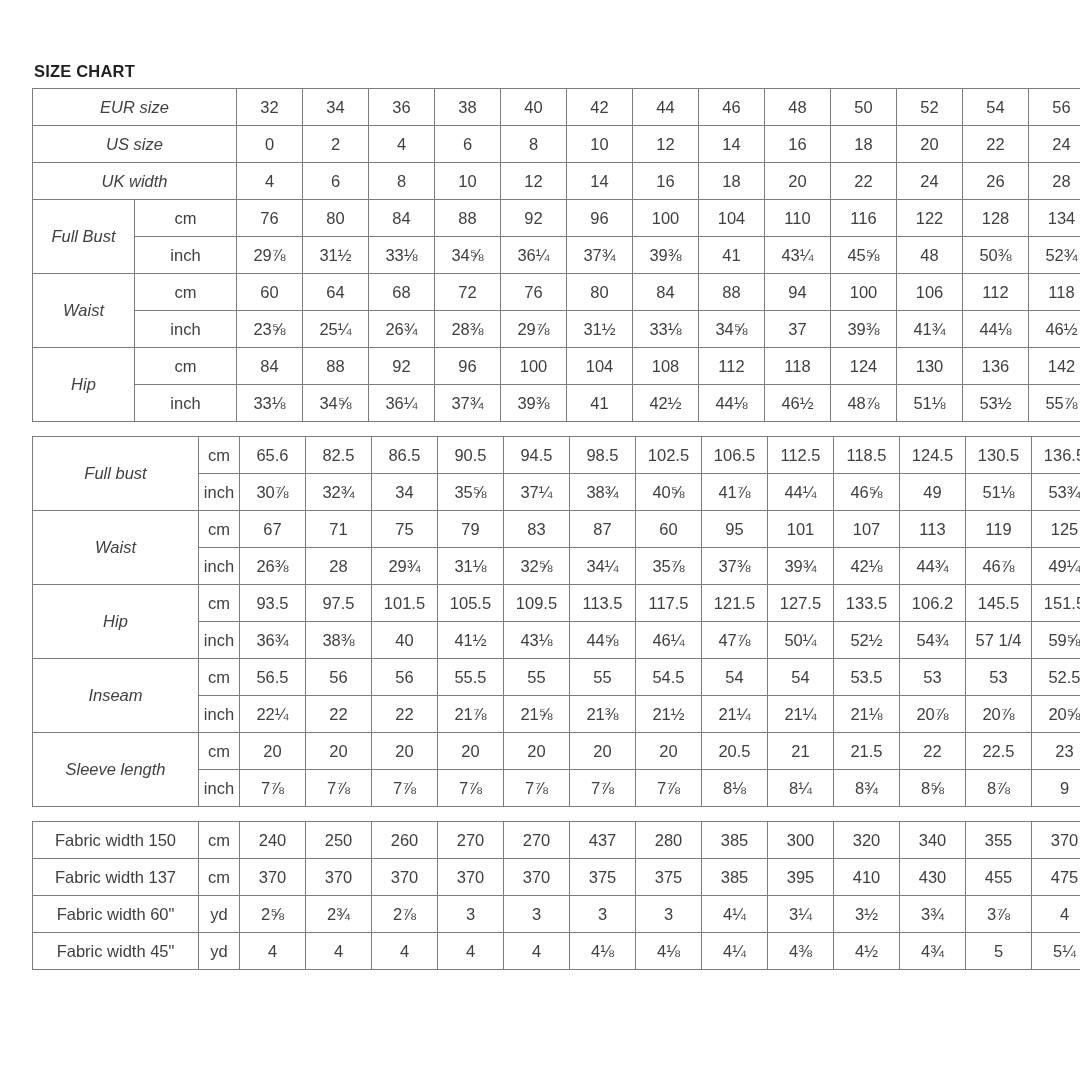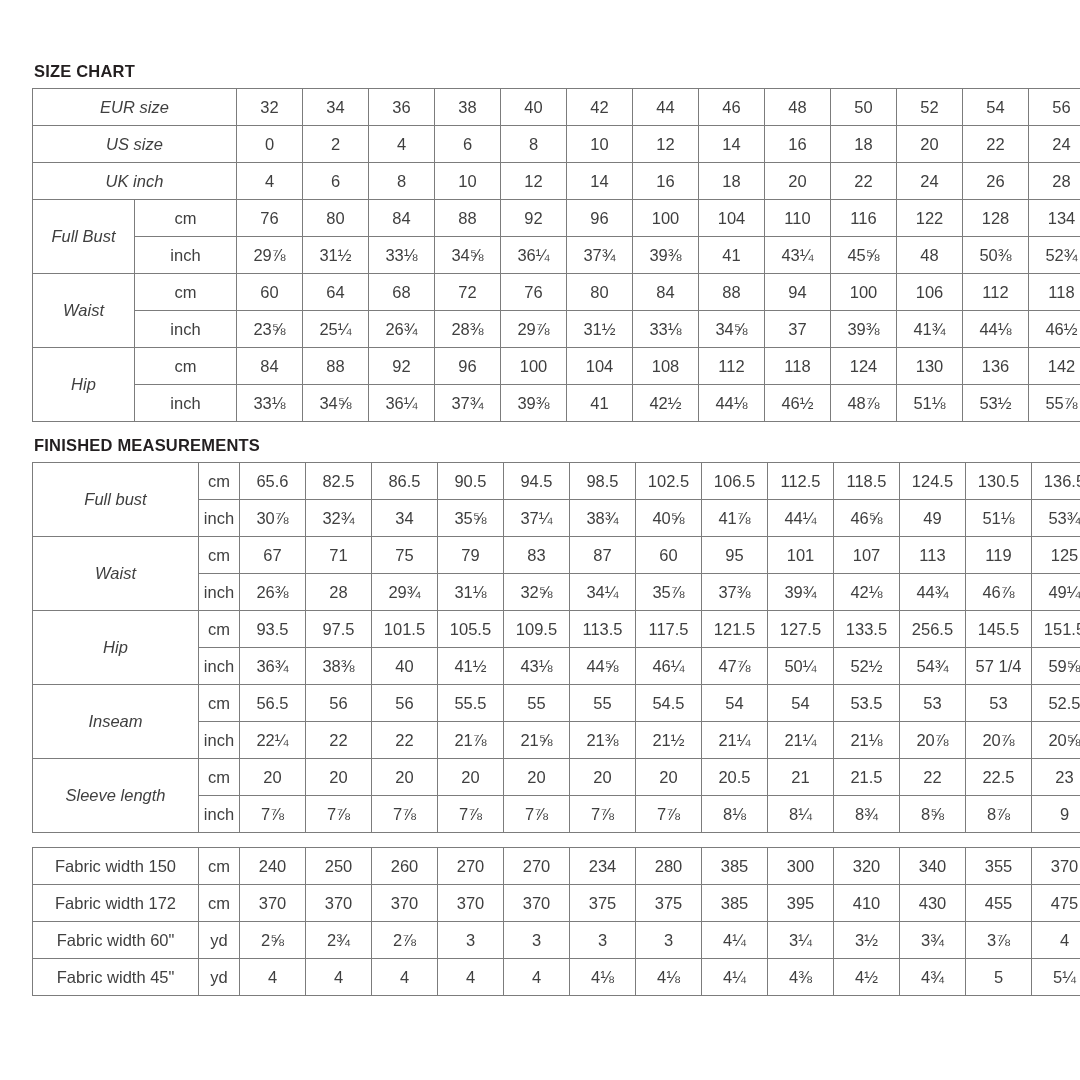--- a/index.html
+++ b/index.html
@@ -104,21 +104,21 @@
           <td class="val">10</td>
           <td class="val">12</td>
           <td class="val">14</td>
           <td class="val">16</td>
           <td class="val">18</td>
           <td class="val">20</td>
           <td class="val">22</td>
           <td class="val">24</td>
         </tr>
         <tr>
-          <td class="rowlabel span-label" colspan="2">UK inch</td>
+          <td class="rowlabel span-label" colspan="2">UK width</td>
           <td class="val">4</td>
           <td class="val">6</td>
           <td class="val">8</td>
           <td class="val">10</td>
           <td class="val">12</td>
           <td class="val">14</td>
           <td class="val">16</td>
           <td class="val">18</td>
           <td class="val">20</td>
           <td class="val">22</td>
@@ -226,21 +226,20 @@
           <td class="val frac">48⅞</td>
           <td class="val frac">51⅛</td>
           <td class="val frac">53½</td>
           <td class="val frac">55⅞</td>
         </tr>
       </tbody>
     </table>
   </div>
 
   <div class="section">
-    <div class="section-title">FINISHED MEASUREMENTS</div>
     <table class="chart">
       <tbody>
 
         <tr>
           <td class="rowlabel" rowspan="2">Full bust</td>
           <td class="unit">cm</td>
           <td class="val">65.6</td>
           <td class="val">82.5</td>
           <td class="val">86.5</td>
           <td class="val">90.5</td>
@@ -311,21 +310,21 @@
           <td class="val">93.5</td>
           <td class="val">97.5</td>
           <td class="val">101.5</td>
           <td class="val">105.5</td>
           <td class="val">109.5</td>
           <td class="val">113.5</td>
           <td class="val">117.5</td>
           <td class="val">121.5</td>
           <td class="val">127.5</td>
           <td class="val">133.5</td>
-          <td class="val">256.5</td>
+          <td class="val">106.2</td>
           <td class="val">145.5</td>
           <td class="val">151.5</td>
         </tr>
         <tr>
           <td class="unit">inch</td>
           <td class="val frac">36¾</td>
           <td class="val frac">38⅜</td>
           <td class="val frac">40</td>
           <td class="val frac">41½</td>
           <td class="val frac">43⅛</td>
@@ -414,31 +413,31 @@
     <table class="chart">
       <tbody>
         <tr>
           <td class="rowlabel-left">Fabric width 150</td>
           <td class="unit">cm</td>
           <td class="val">240</td>
           <td class="val">250</td>
           <td class="val">260</td>
           <td class="val">270</td>
           <td class="val">270</td>
-          <td class="val">234</td>
+          <td class="val">437</td>
           <td class="val">280</td>
           <td class="val">385</td>
           <td class="val">300</td>
           <td class="val">320</td>
           <td class="val">340</td>
           <td class="val">355</td>
           <td class="val">370</td>
         </tr>
         <tr>
-          <td class="rowlabel-left">Fabric width 172</td>
+          <td class="rowlabel-left">Fabric width 137</td>
           <td class="unit">cm</td>
           <td class="val">370</td>
           <td class="val">370</td>
           <td class="val">370</td>
           <td class="val">370</td>
           <td class="val">370</td>
           <td class="val">375</td>
           <td class="val">375</td>
           <td class="val">385</td>
           <td class="val">395</td>

